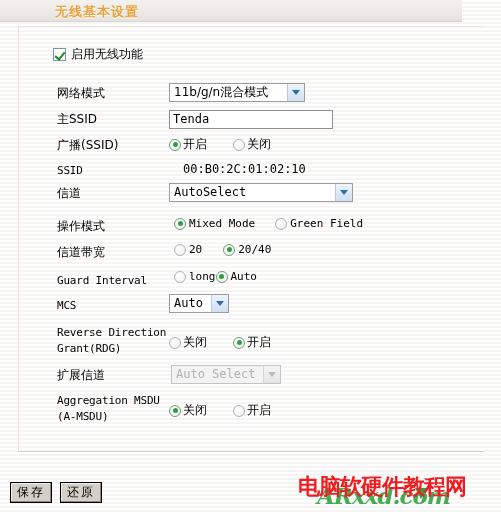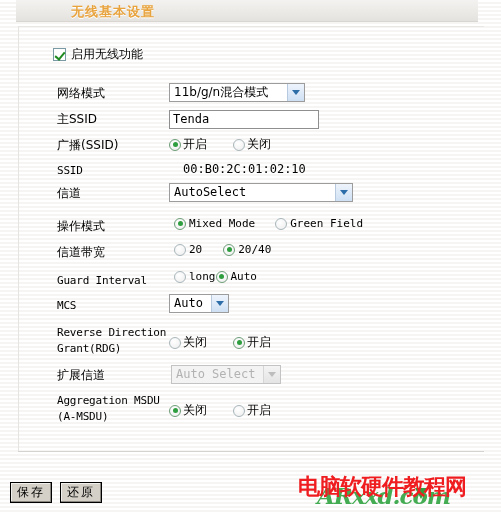--- a/index.html
+++ b/index.html
@@ -16,21 +16,21 @@
       repeating-linear-gradient(
         to bottom,
         #ffffff 0px, #ffffff 2px,
         #f6f5f3 2px, #f6f5f3 4px
       );
   }
 
   
   .header-bar {
     position: absolute;
-    left: 16px; top: 0;
+    left: 0; top: 0;
     width: 462px; height: 22px;
     background: linear-gradient(to bottom, #f3f2f0 0%, #eceae7 55%, #e4e2de 100%);
     border-bottom: 1px solid #d9d6d1;
     box-sizing: border-box;
   }
   .header-title {
     position: absolute;
     left: 55px; top: 3px;
     font-family: "DejaVu Sans", sans-serif;
     font-size: 13px;
@@ -305,21 +305,21 @@
         <span class="sel" style="width:136px">
           <span class="sel-text cjk">11b/g/n混合模式</span>
           <span class="arrow"></span>
         </span>
       </div>
     </div>
 
     <div class="row" style="top:82px">
       <div class="lbl" style="top:3px">主SSID</div>
       <div class="ctl" style="top:0px">
-        <input class="txt" style="width: 150px;" type="text" value="Tenda">
+        <input class="txt" style="width: 164px;" type="text" value="Tenda">
       </div>
     </div>
 
     <div class="row" style="top:109px">
       <div class="lbl" style="top:2px">广播(SSID)</div>
       <div class="ctl radios" style="top:0px">
         <span class="radio-item" style="margin-right:26px">
           <span class="radio on"></span>
           <span class="rlabel">开启</span>
         </span>

